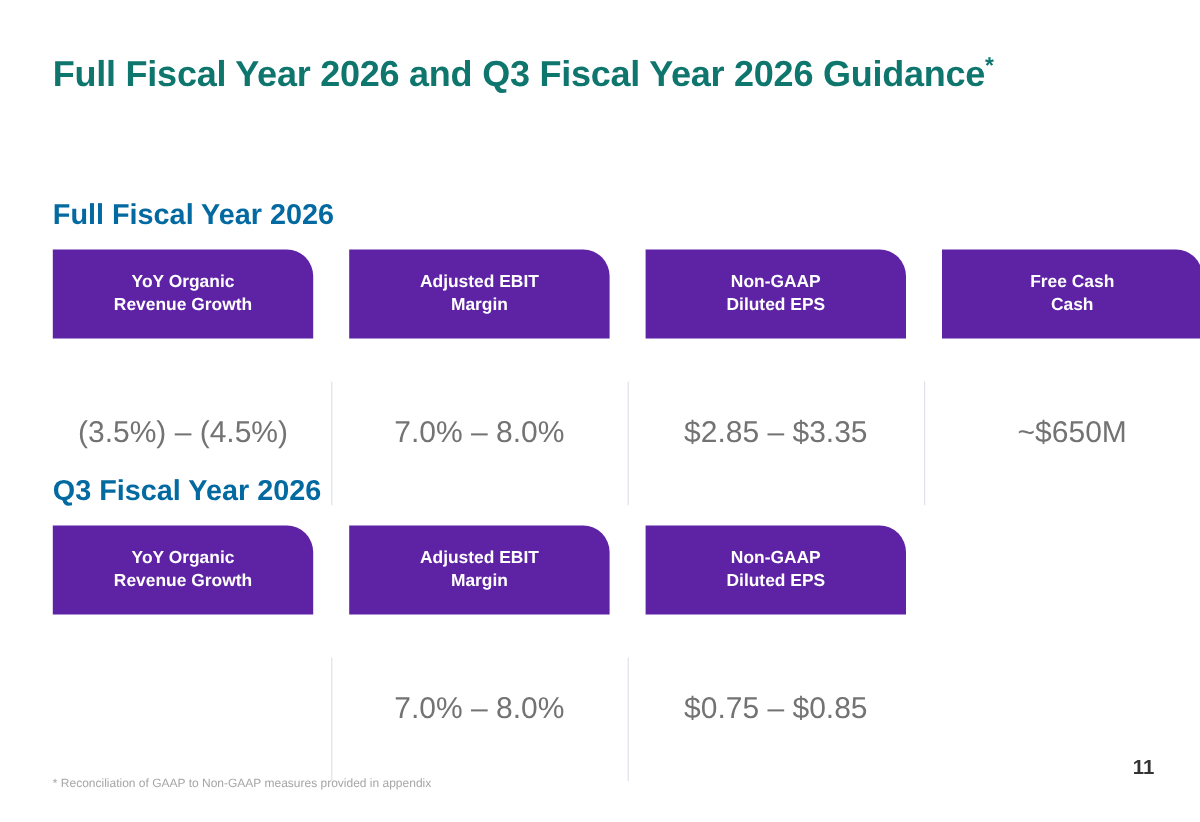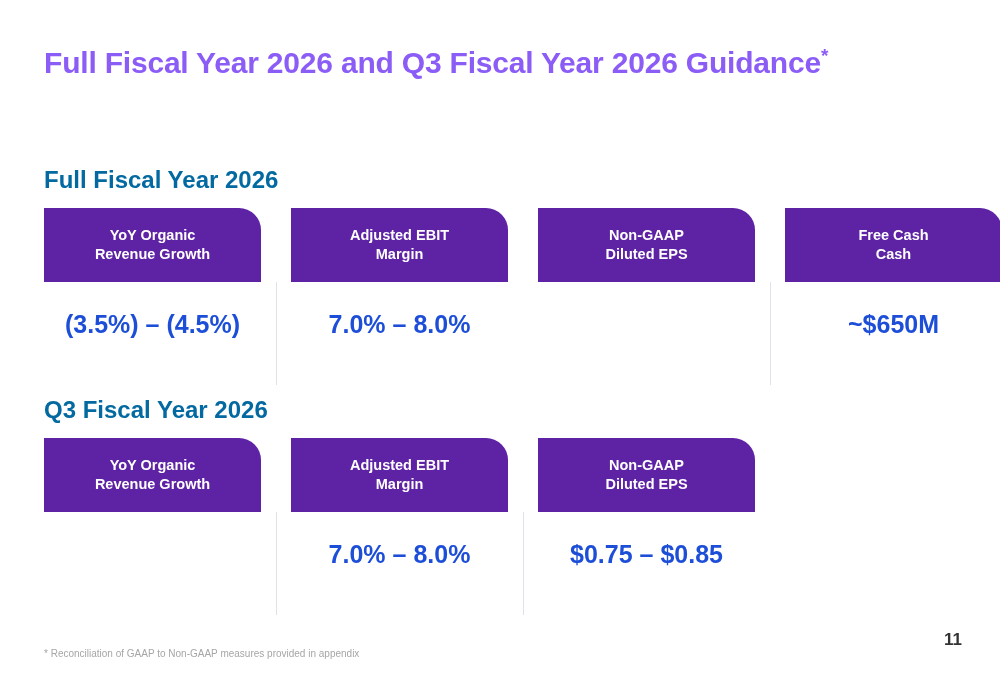--- a/index.html
+++ b/index.html
@@ -22,21 +22,21 @@
     background: #ffffff;
   }
 
   
   .slide-title {
     position: absolute;
     left: 44px;
     top: 46px;
     font-size: 30px;
     font-weight: bold;
-    color: #8b5cf6;
+    color: #0f766e;
     letter-spacing: -0.2px;
     white-space: nowrap;
   }
   .slide-title .asterisk {
     font-size: 19px;
     vertical-align: super;
     line-height: 0;
   }
 
   
@@ -88,24 +88,25 @@
     padding: 0 6px;
   }
   .card-header .line { display: block; }
 
   .card-body {
     height: 85px;
     display: flex;
     align-items: center;
     justify-content: center;
     font-size: 25px;
-    font-weight: bold;
-    color: #1d4ed8;
+    font-weight: normal;
+    color: #737373;
     white-space: nowrap;
     box-sizing: border-box;
+    margin-top: 36px;
   }
 
   
   .card + .card .card-body {
     position: relative;
   }
   .card + .card .card-body::before {
     content: "";
     position: absolute;
     left: -15px;
@@ -161,20 +162,21 @@
           <span class="line">Margin</span>
         </div>
         <div class="card-body">7.0% – 8.0%</div>
       </div>
 
       <div class="card">
         <div class="card-header">
           <span class="line">Non-GAAP</span>
           <span class="line">Diluted EPS</span>
         </div>
+        <div class="card-body">$2.85 – $3.35</div>
       </div>
 
       <div class="card">
         <div class="card-header">
           <span class="line">Free Cash</span>
           <span class="line">Cash</span>
         </div>
         <div class="card-body">~$650M</div>
       </div>
 

